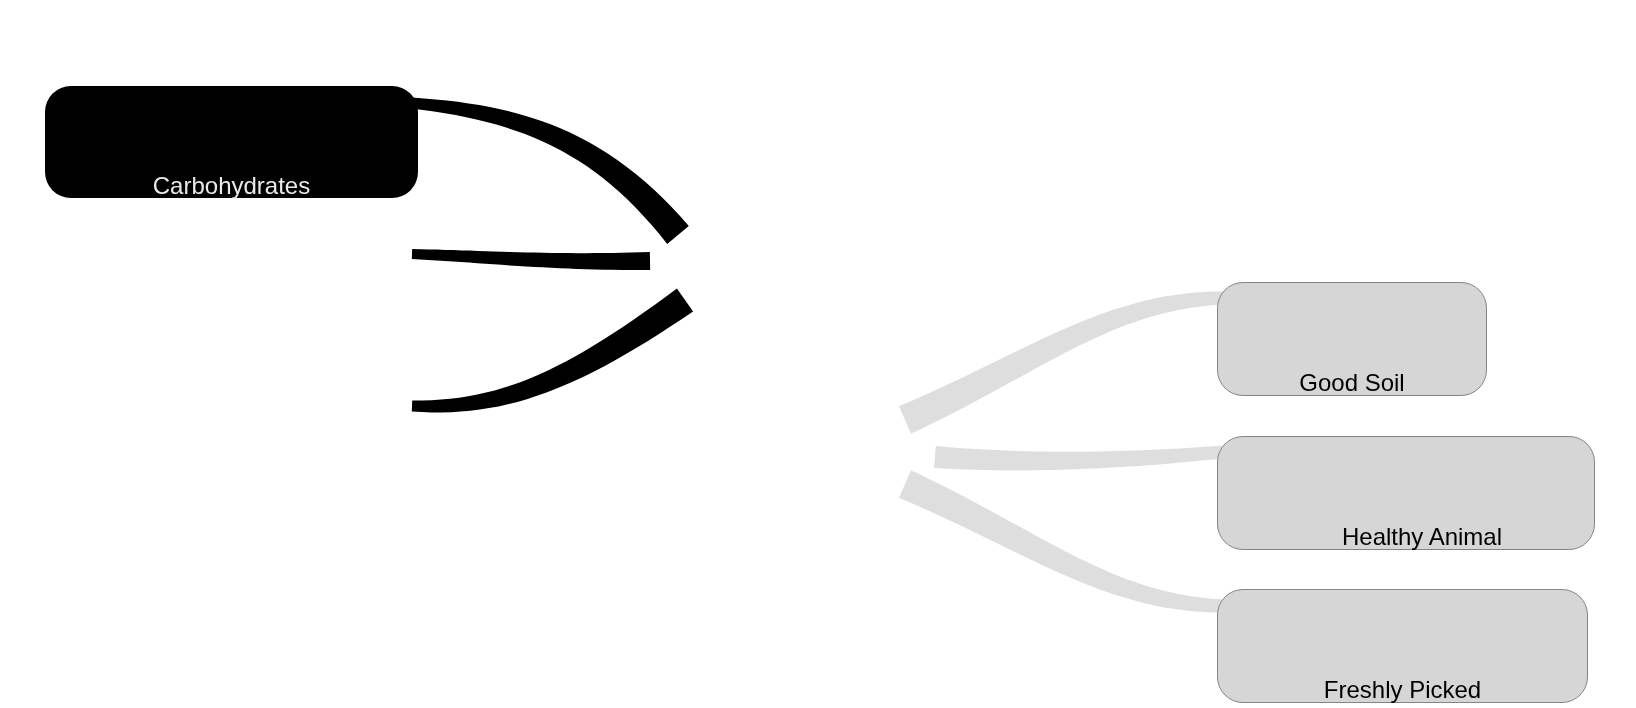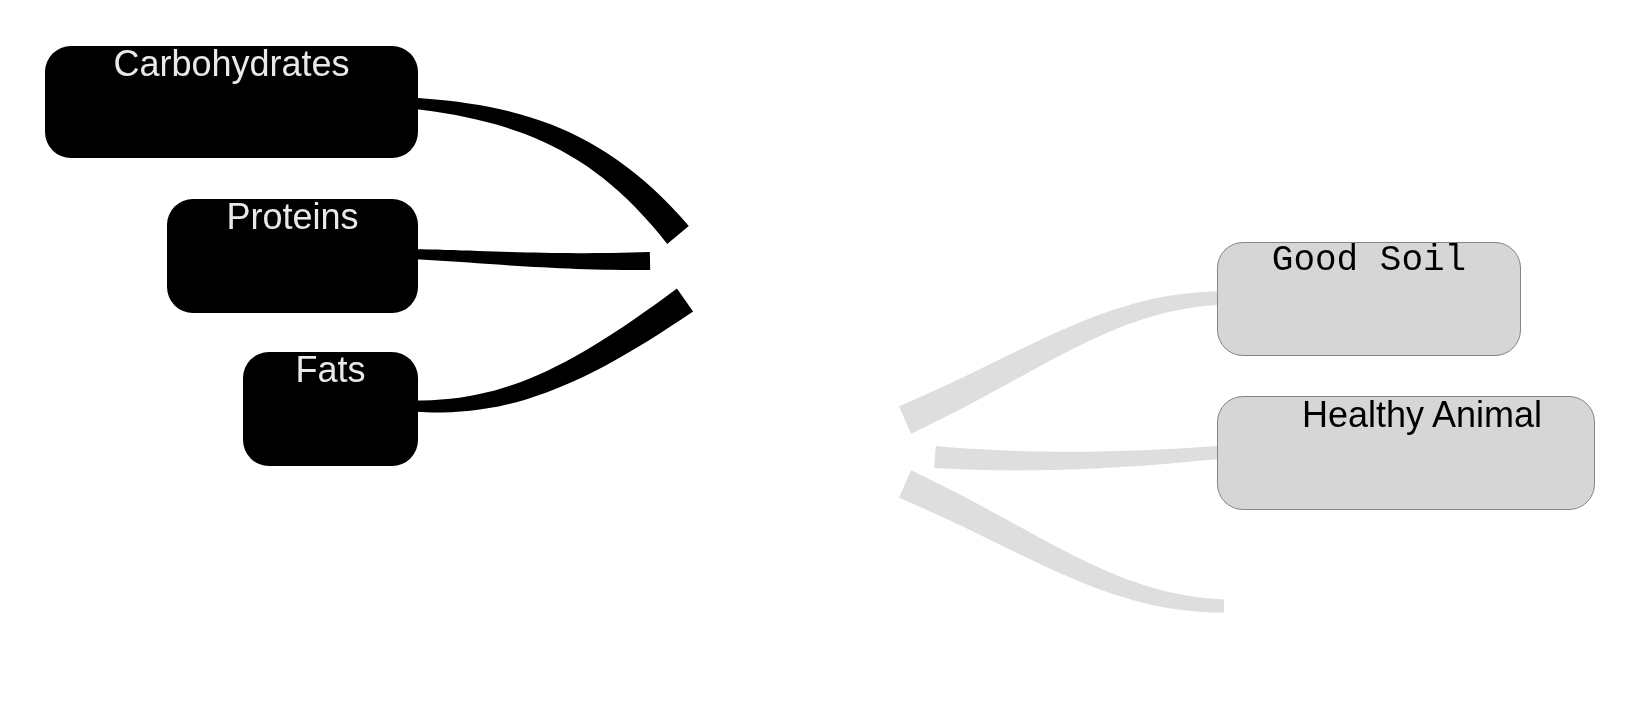--- a/index.html
+++ b/index.html
@@ -17,46 +17,47 @@
   }
   #edges-layer {
     position: absolute;
     left: 0; top: 0;
     width: 1636px;
     height: 708px;
   }
   .node {
     position: absolute;
     display: flex;
-    align-items: flex-start;
+    align-items: flex-end;
     justify-content: center;
     box-sizing: border-box;
-    font-size: 36px;
+    font-size: 24px;
     line-height: 1;
     white-space: nowrap;
     cursor: default;
+    margin-top: 40px;
   }
   .rect { border-radius: 26px; }
   .ellipse { border-radius: 50%; }
   .dark {
     background: #000000;
     color: #e9e9e9;
   }
   .light {
     background: #d6d6d6;
     color: #000000;
     border: 1.5px solid #858585;
   }
   
   #node-carbohydrates  { left: 45px;   top: 46px;  width: 373px; height: 112px; }
   #node-proteins       { left: 167px;  top: 199px; width: 251px; height: 114px; }
   #node-fats           { left: 243px;  top: 352px; width: 175px; height: 114px; }
   #node-stop-thinking  { left: 601px;  top: 168px; width: 378px; height: 177px; }
   #node-start-thinking { left: 602px;  top: 364px; width: 376px; height: 174px; }
-  #node-good-soil      { left: 1217px; top: 242px; width: 304px; height: 114px; font-family: Liberation Mono, monospace; }
+  #node-good-soil      { left: 1217px; top: 242px; width: 270px; height: 114px; }
   #node-healthy-animal { left: 1217px; top: 396px; width: 378px; height: 114px; padding-left: 32px; }
   #node-freshly-picked { left: 1217px; top: 549px; width: 371px; height: 114px; }
 </style>
 </head>
 <body>
 
 <div id="canvas">
 
   <svg id="edges-layer" viewBox="0 0 1636 708" xmlns="http://www.w3.org/2000/svg">
       <path d="M411.5,108.5 L422.9,109.9 L434.0,111.5 L444.9,113.2 L455.6,115.1 L466.1,117.2 L476.4,119.4 L486.5,121.9 L496.4,124.6 L506.1,127.5 L515.6,130.7 L525.0,134.1 L534.2,137.8 L543.3,141.7 L552.2,146.0 L561.0,150.5 L569.6,155.4 L578.1,160.6 L586.6,166.1 L594.9,172.1 L603.2,178.3 L611.3,185.0 L619.4,192.1 L627.5,199.6 L635.5,207.5 L643.4,215.9 L651.4,224.7 L659.3,234.0 L667.2,243.9 L688.8,226.1 L680.0,216.1 L671.1,206.6 L662.2,197.6 L653.3,189.1 L644.3,181.1 L635.2,173.5 L626.1,166.4 L616.9,159.7 L607.7,153.5 L598.4,147.7 L589.0,142.3 L579.5,137.2 L570.0,132.6 L560.3,128.3 L550.6,124.3 L540.7,120.7 L530.8,117.4 L520.7,114.4 L510.6,111.7 L500.3,109.2 L489.8,107.0 L479.3,105.1 L468.6,103.4 L457.7,101.8 L446.7,100.5 L435.5,99.4 L424.1,98.4 L412.5,97.5 Z" fill="#000000"></path>
@@ -64,32 +65,29 @@
       <path d="M411.8,411.5 L421.8,412.1 L431.7,412.4 L441.5,412.4 L451.1,412.2 L460.7,411.6 L470.2,410.8 L479.7,409.6 L489.1,408.1 L498.5,406.4 L507.9,404.3 L517.4,401.9 L526.8,399.2 L536.2,396.1 L545.8,392.8 L555.3,389.1 L565.0,385.1 L574.8,380.8 L584.6,376.2 L594.6,371.2 L604.8,365.9 L615.1,360.2 L625.5,354.3 L636.2,348.0 L647.1,341.4 L658.2,334.4 L669.6,327.1 L681.2,319.4 L693.1,311.4 L676.9,288.6 L665.5,296.9 L654.5,305.0 L643.7,312.6 L633.1,319.9 L622.9,326.9 L612.8,333.5 L603.0,339.8 L593.3,345.8 L583.8,351.4 L574.5,356.7 L565.4,361.7 L556.3,366.3 L547.4,370.7 L538.5,374.7 L529.7,378.4 L520.9,381.9 L512.2,385.0 L503.5,387.8 L494.7,390.4 L486.0,392.6 L477.1,394.6 L468.2,396.3 L459.2,397.7 L450.1,398.8 L440.9,399.6 L431.5,400.2 L422.0,400.5 L412.2,400.5 Z" fill="#000000"></path>
       <path d="M911.1,433.7 L924.9,427.1 L938.2,420.5 L951.2,414.0 L963.8,407.4 L976.0,400.9 L987.9,394.5 L999.6,388.2 L1010.9,382.0 L1022.1,375.9 L1033.0,369.9 L1043.7,364.1 L1054.3,358.4 L1064.7,353.0 L1075.0,347.7 L1085.3,342.7 L1095.5,337.9 L1105.7,333.4 L1115.8,329.1 L1126.0,325.1 L1136.3,321.4 L1146.7,318.1 L1157.1,315.0 L1167.8,312.3 L1178.6,309.9 L1189.6,308.0 L1200.8,306.4 L1212.3,305.2 L1224.1,304.5 L1223.9,291.5 L1211.6,291.6 L1199.5,292.2 L1187.6,293.3 L1176.0,294.7 L1164.5,296.6 L1153.2,298.8 L1142.0,301.4 L1131.0,304.4 L1120.0,307.7 L1109.2,311.3 L1098.3,315.1 L1087.5,319.3 L1076.8,323.6 L1066.0,328.3 L1055.1,333.1 L1044.2,338.1 L1033.2,343.3 L1022.1,348.6 L1010.8,354.1 L999.4,359.6 L987.7,365.3 L975.9,371.1 L963.8,376.9 L951.5,382.7 L938.8,388.6 L925.9,394.5 L912.6,400.4 L898.9,406.3 Z" fill="#dedede"></path>
       <path d="M934.2,468.0 L944.4,468.5 L954.7,469.0 L964.8,469.4 L975.0,469.7 L985.1,470.0 L995.3,470.2 L1005.4,470.3 L1015.5,470.4 L1025.6,470.3 L1035.7,470.2 L1045.8,470.1 L1056.0,469.9 L1066.1,469.6 L1076.3,469.2 L1086.5,468.8 L1096.8,468.4 L1107.1,467.8 L1117.4,467.3 L1127.8,466.6 L1138.3,465.9 L1148.8,465.2 L1159.4,464.4 L1170.0,463.5 L1180.7,462.6 L1191.6,461.6 L1202.5,460.6 L1213.5,459.6 L1224.6,458.5 L1223.4,445.5 L1212.4,446.3 L1201.4,447.0 L1190.5,447.7 L1179.7,448.4 L1169.0,448.9 L1158.4,449.5 L1147.9,450.0 L1137.4,450.4 L1127.0,450.7 L1116.7,451.1 L1106.4,451.3 L1096.2,451.5 L1086.1,451.7 L1075.9,451.8 L1065.9,451.8 L1055.8,451.7 L1045.8,451.6 L1035.8,451.5 L1025.8,451.2 L1015.8,450.9 L1005.8,450.6 L995.9,450.1 L985.9,449.6 L975.9,449.1 L965.9,448.4 L955.9,447.7 L945.9,446.9 L935.8,446.0 Z" fill="#dedede"></path>
       <path d="M898.9,497.7 L912.6,503.6 L925.9,509.5 L938.8,515.4 L951.5,521.3 L963.8,527.1 L975.9,532.9 L987.7,538.7 L999.4,544.4 L1010.8,549.9 L1022.1,555.4 L1033.2,560.7 L1044.2,565.9 L1055.1,570.9 L1066.0,575.7 L1076.8,580.4 L1087.5,584.7 L1098.3,588.9 L1109.2,592.7 L1120.0,596.3 L1131.0,599.6 L1142.0,602.6 L1153.2,605.2 L1164.5,607.4 L1176.0,609.3 L1187.6,610.7 L1199.5,611.8 L1211.6,612.4 L1223.9,612.5 L1224.1,599.5 L1212.3,598.8 L1200.8,597.6 L1189.6,596.0 L1178.6,594.1 L1167.8,591.7 L1157.1,589.0 L1146.7,585.9 L1136.3,582.6 L1126.0,578.9 L1115.8,574.9 L1105.7,570.6 L1095.5,566.1 L1085.3,561.3 L1075.0,556.3 L1064.7,551.0 L1054.3,545.6 L1043.7,539.9 L1033.0,534.1 L1022.1,528.1 L1010.9,522.0 L999.6,515.8 L987.9,509.5 L976.0,503.1 L963.8,496.6 L951.2,490.0 L938.2,483.5 L924.9,476.9 L911.1,470.3 Z" fill="#dedede"></path>
     </svg>
 
   <div id="node-carbohydrates" class="node rect dark">
     <span>Carbohydrates</span>
   </div>
 
-  <div id="node-proteins" class="node rect dark">
-    <span>Proteins</span>
-  </div>
 
-  <div id="node-fats" class="node rect dark">
-    <span>Fats</span>
-  </div>
 
 
 
   <div id="node-good-soil" class="node rect light">
     <span>Good Soil</span>
   </div>
 
   <div id="node-healthy-animal" class="node rect light">
     <span>Healthy Animal</span>
   </div>
 
+  <div id="node-freshly-picked" class="node rect light">
+    <span>Freshly Picked</span>
+  </div>
 
 </div>
 
 </body></html>

